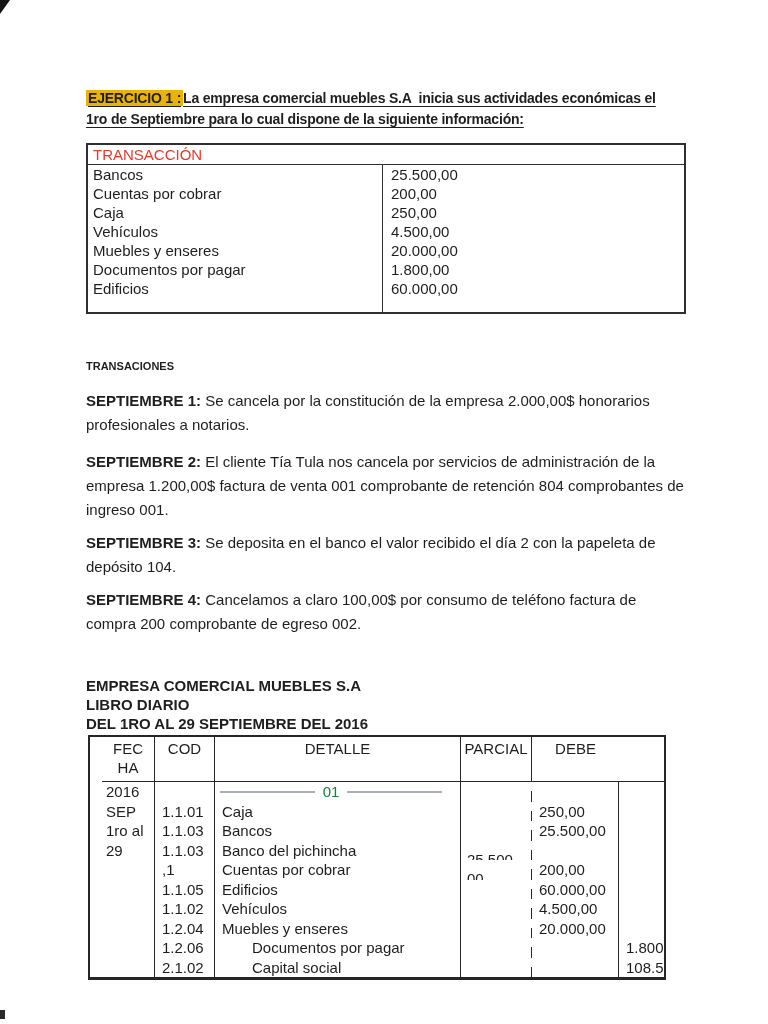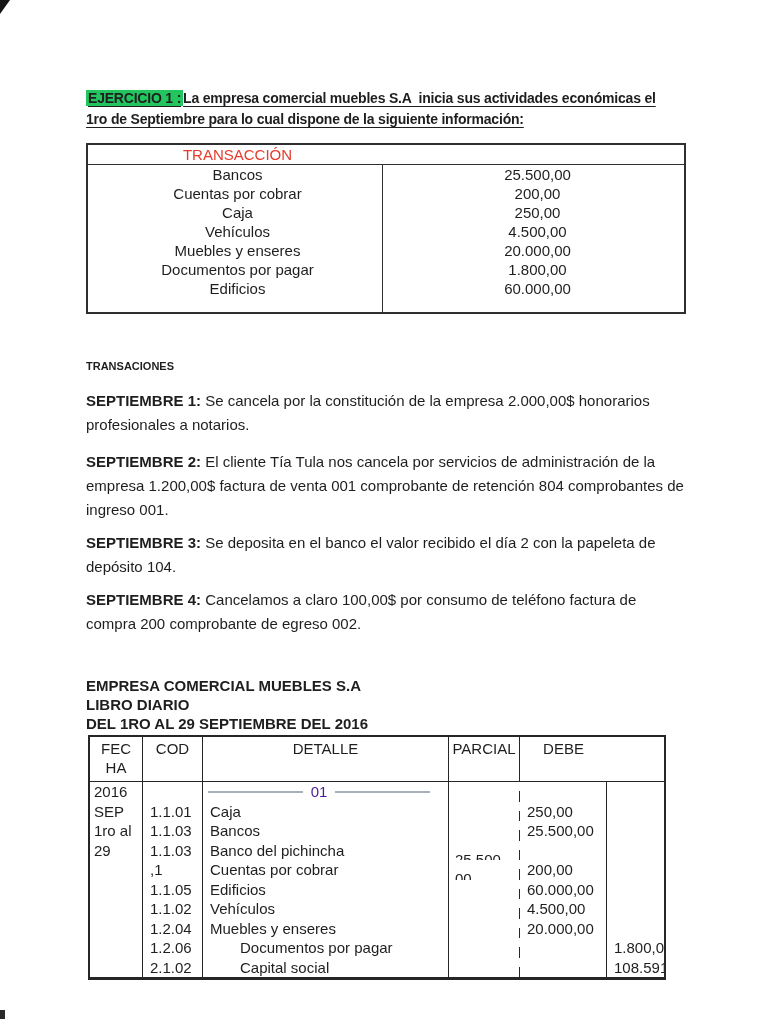--- a/index.html
+++ b/index.html
@@ -11,62 +11,62 @@
   .page { position:relative; width:768px; height:1024px; background:#fff; overflow:hidden; }
   .artifact-tl { position:absolute; left:0; top:0; width:10px; height:14px;
     background:#151515; clip-path:polygon(0 0,100% 0,0 100%); }
   .artifact-bl { position:absolute; left:0; top:1010px; width:5px; height:9px; background:#2a2a2a; }
 
   .content { position:absolute; left:86px; top:88px; width:602px; }
 
   
   .intro { font-weight:bold; font-size:14px; letter-spacing:-0.2px; line-height:21px; }
   .intro .line { white-space:pre; text-decoration:underline; text-underline-offset:3px; }
-  .hl { background:#22c55e; padding:0 2px; }
+  .hl { background:#eab308; padding:0 2px; }
   .intro .rest { }
 
   
   .t1 { margin-top:13px; width:600px; box-sizing:border-box;
-        border:2px solid #2f2f2f; font-size:15px;text-align:center; }
+        border:2px solid #2f2f2f; font-size:15px; }
   .t1 .row { display:grid; grid-template-columns:294px 1fr; line-height:19px; }
   .t1 .hrow { border-bottom:1px solid #2f2f2f; color:#e43b2c; }
   .t1 .c1 { padding-left:5px; }
   .t1 .c2 { border-left:1px solid #2f2f2f; padding-left:8px; }
   .t1 .spacer { height:14px; }
 
   
   .trans-title { margin-top:43px; font-weight:bold; font-size:11px; line-height:19px; }
   .para { margin-top:13px; width:600px; font-size:15px; line-height:24px; }
   .para.tight { margin-top:9px; }
   .para b { font-weight:bold; }
 
   
   .jheading { margin-top:40px; width:600px; text-align:left;
               font-weight:bold; font-size:15px; line-height:19px; }
 
   
   .journal { margin-top:2px; margin-left:2px; width:578px; box-sizing:border-box;
-             border:2px solid #262626; border-bottom-width:3px; font-size:15px; }
+             border:2px solid #262626; border-bottom-width:3px; font-size:15px;padding-left:12px; }
   .jrow { display:grid; grid-template-columns:53px 60px 246px 71px 87px 1fr; }
   .jrow > div { box-sizing:border-box; overflow:hidden; }
   .jrow > div:not(:last-child) { border-right:1px solid #262626; }
   .jhead { border-bottom:1px solid #262626; height:44px; }
   .jhead > div { text-align:center; padding-top:2px; line-height:19px; }
   .jhead .hf { padding-left:6px; padding-right:6px; word-break:break-all; }
   .jbody .jrow { height:19.5px; line-height:19.5px; }
   .cf  { padding-left:4px; }
   .cc  { padding-left:7px; }
   .cd  { padding-left:7px; }
   .cd.indent { padding-left:37px; }
   .cp  { padding-left:6px;margin-top:9px; }
   .cde { padding-left:7px; }
   .cha { padding-left:7px; }
   .entry-divider { display:flex; align-items:center; padding:0 18px 0 5px; }
   .eline { flex:1; height:2px; background:#a9b0b7; }
-  .enum { color:#4c1d95; padding:0 8px; font-size:15px; line-height:19.5px;text-align:center; }
+  .enum { color:#15803d; padding:0 8px; font-size:15px; line-height:19.5px;text-align:center; }
 </style>
 </head>
 <body>
 
 <div class="page">
   <div class="artifact-tl"></div>
   <div class="artifact-bl"></div>
 
   <div class="content">
 

